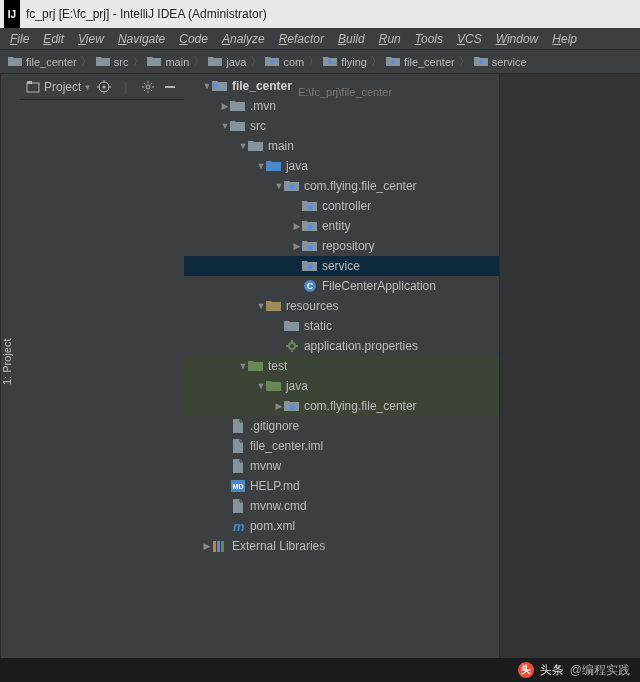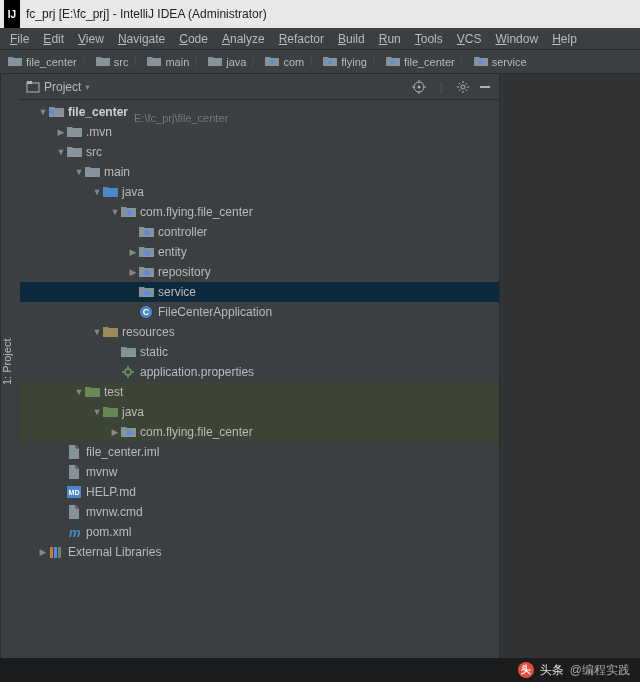--- a/index.html
+++ b/index.html
@@ -2,31 +2,31 @@
 <html><head>
 <meta charset="utf-8">
 <style>
   * { box-sizing: border-box; margin: 0; padding: 0; font-family: "Segoe UI", Arial, sans-serif; }
   body { width: 640px; height: 682px; background: #3c3f41; color: #bbbbbb; font-size: 12px; overflow: hidden; position: relative; }
   
   .titlebar { height: 28px; background: #e8e8e8; color: #222; display: flex; align-items: center; padding: 0 4px; font-size: 12px; }
   .titlebar .ij-icon { width: 16px; height: 28px; background: #000; color: #fff; display: inline-flex; align-items: center; justify-content: center; font-weight: bold; font-size: 10px; margin-right: 6px; }
   
   .menubar { height: 22px; background: #3c3f41; display: flex; align-items: center; padding: 0 4px; gap: 2px; border-bottom: 1px solid #2b2b2b; }
-  .menubar span { padding: 2px 6px; cursor: pointer; }
+  .menubar span { padding: 2px 6px; cursor: pointer; font-style: italic; }
   .menubar span u { text-decoration: underline; }
   
   .breadcrumb { height: 24px; background: #3c3f41; display: flex; align-items: center; padding: 0 8px; gap: 2px; border-bottom: 1px solid #2b2b2b; font-size: 11px; }
   .crumb { display: flex; align-items: center; gap: 4px; }
   .crumb-sep { color: #666; margin: 0 2px; }
   
   .main { display: flex; height: calc(100% - 28px - 22px - 24px - 24px); }
   .sidebar-tab { width: 20px; background: #3c3f41; border-right: 1px solid #2b2b2b; writing-mode: vertical-rl; transform: rotate(180deg); text-align: center; padding-top: 8px; font-size: 11px; cursor: pointer; }
   
-  .project-panel { width: 480px; background: #3c3f41; border-right: 1px solid #2b2b2b; display: flex; flex-direction: column; }
+  .project-panel { width: 480px; background: #3c3f41; border-right: 1px solid #2b2b2b; display: flex; flex-direction: row; }
   .panel-header { height: 26px; display: flex; align-items: center; padding: 0 6px; border-bottom: 1px solid #2b2b2b; gap: 6px; }
   .panel-header .title { flex: 1; display: flex; align-items: center; gap: 4px; }
   .panel-header .tool-ic { width: 16px; height: 16px; display: inline-flex; align-items: center; justify-content: center; color: #afb1b3; cursor: pointer; }
   
   .tree { flex: 1; overflow: auto; padding: 2px 0; }
   .tree-row { height: 20px; display: flex; align-items: center; white-space: nowrap; cursor: pointer; padding-right: 8px; }
   .tree-row.selected { background: #0d293e; color: #fff; }
   .tree-row.test-hl { background: #3b4435; }
   .arrow { width: 10px; display: inline-block; text-align: center; color: #888; font-size: 9px; }
   .indent { display: inline-block; }
@@ -346,20 +346,31 @@
         </div>
         <div class="tree-row">
           <span class="indent" style="width: 36px;"></span>
           <span class="arrow"></span>
           <span class="node-ic">
             <svg width="12" height="14" viewBox="0 0 12 14">
               <path d="M1 0h7l3 3v11H1z" fill="#87939a"></path>
               <path d="M8 0v3h3" fill="none" stroke="#3c3f41"></path>
             </svg>
           </span>
+          <span class="node-label">.gitignore</span>
+        </div>
+        <div class="tree-row">
+          <span class="indent" style="width: 36px;"></span>
+          <span class="arrow"></span>
+          <span class="node-ic">
+            <svg width="12" height="14" viewBox="0 0 12 14">
+              <path d="M1 0h7l3 3v11H1z" fill="#87939a"></path>
+              <path d="M8 0v3h3" fill="none" stroke="#3c3f41"></path>
+            </svg>
+          </span>
           <span class="node-label">file_center.iml</span>
         </div>
         <div class="tree-row">
           <span class="indent" style="width: 36px;"></span>
           <span class="arrow"></span>
           <span class="node-ic">
             <svg width="12" height="14" viewBox="0 0 12 14">
               <path d="M1 0h7l3 3v11H1z" fill="#87939a"></path>
               <path d="M8 0v3h3" fill="none" stroke="#3c3f41"></path>
             </svg>

